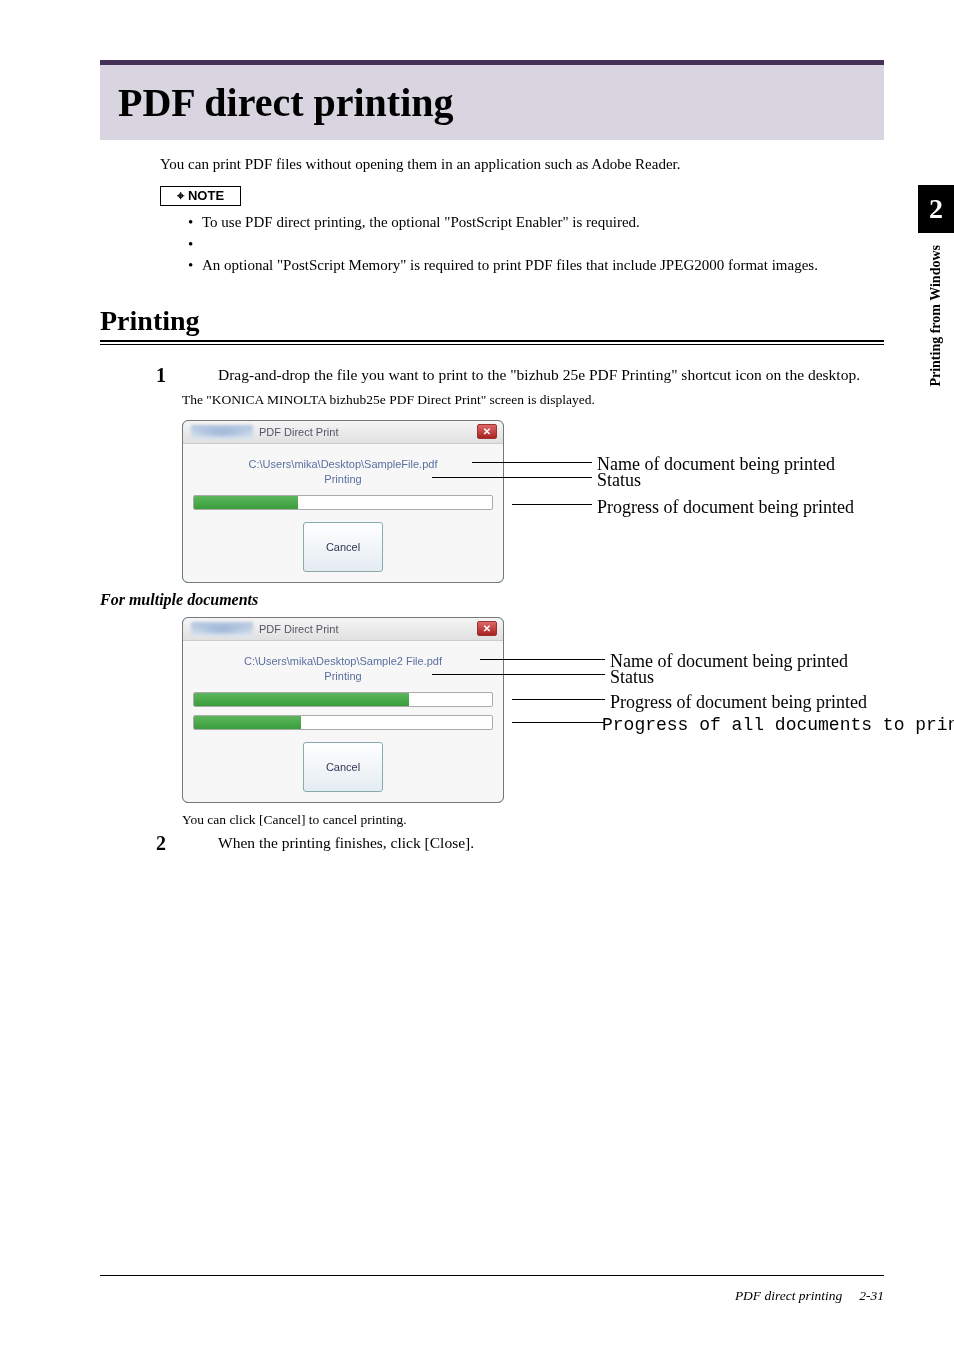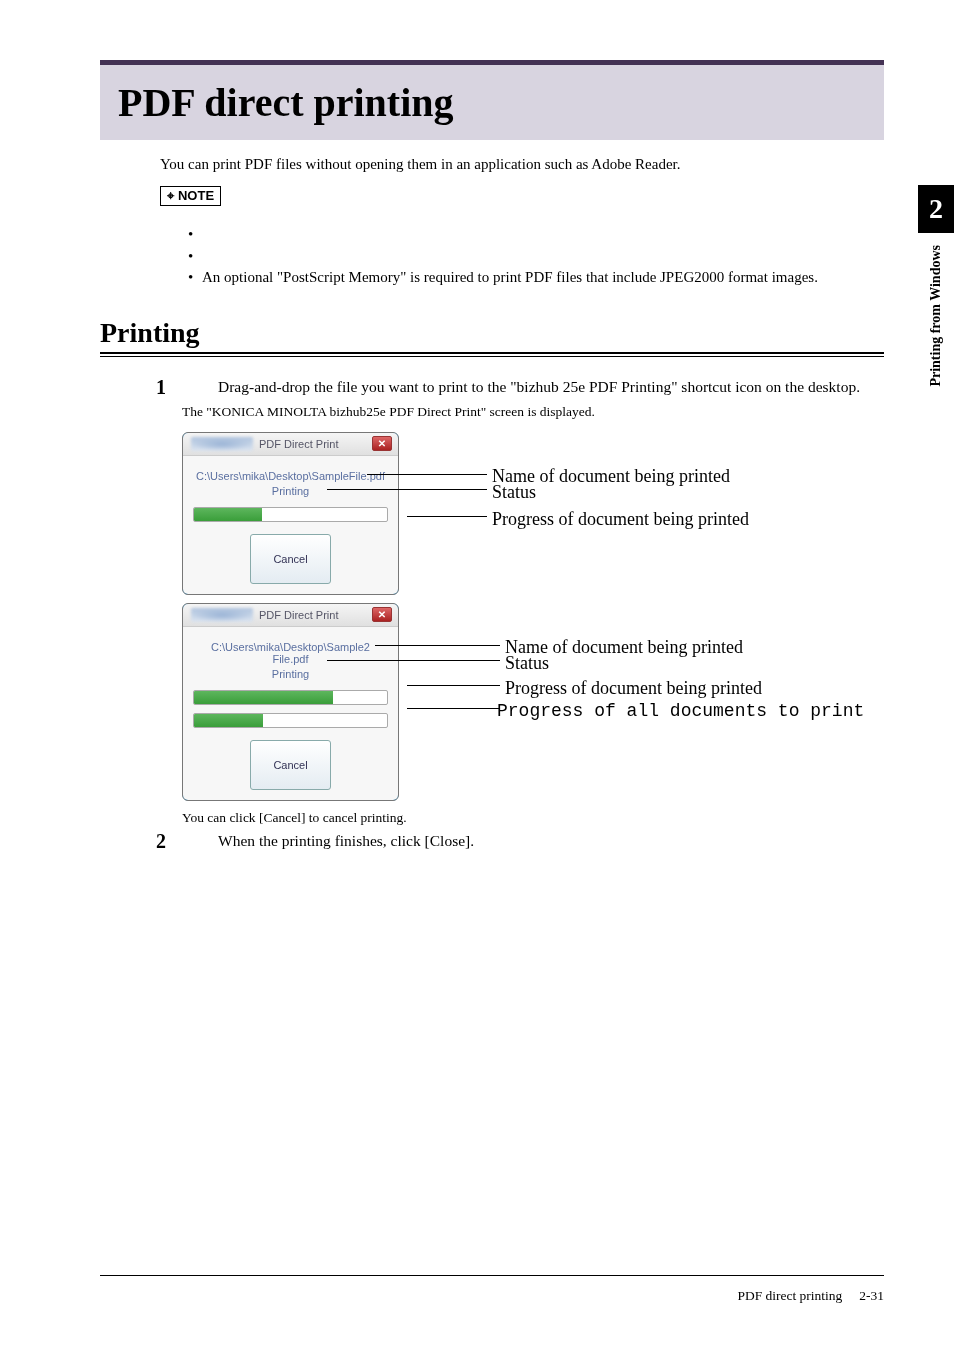--- a/index.html
+++ b/index.html
@@ -52,24 +52,24 @@
   }
   .intro-indent {
     margin-left: 60px;
     font-size: 15px;
     line-height: 1.45;
     margin-bottom: 10px;
   }
   .note-label {
     display: inline-block;
     border: 1px solid #000;
-    padding: 1px 6px;
+    padding: 1px 16px;
     font-weight: bold;
     margin-left: 60px;
-    margin-bottom: 18px;
+    margin-bottom: 6px;
     font-family: Arial, sans-serif;
     font-size: 13px;
   }
   .note-label::before {
     content: "⌖ ";
     font-weight: bold;
   }
   .note-list {
     margin-left: 88px;
     font-size: 15px;
@@ -123,21 +123,21 @@
     line-height: 1.4;
     margin-bottom: 10px;
   }
   .dialog-block {
     margin-left: 82px;
     display: flex;
     align-items: flex-start;
     margin-bottom: 8px;
   }
   .dialog-box {
-    width: 217px;
+    width: 322px;
     border: 1px solid #777;
     border-radius: 6px;
     background: #0369a1;
     font-family: 'Segoe UI', Tahoma, sans-serif;
     font-size: 11px;
     overflow: hidden;
     flex-shrink: 0;
   }
   .dlg-title {
     background: linear-gradient(#f5f5f5, #e0e0e0);
@@ -221,20 +221,21 @@
     font-size: 16px;
     font-weight: bold;
     font-style: italic;
     font-family: 'Century Schoolbook', Georgia, serif;
   }
   .footer {
     position: absolute;
     bottom: 44px;
     right: 70px;
     font-size: 13.5px;
+    font-style: italic;
   }
   .footer-line {
     position: absolute;
     bottom: 72px;
     left: 100px;
     right: 70px;
     border-top: 1px solid #000;
   }
 </style>
 </head>
@@ -250,20 +251,21 @@
   <div class="main-heading-box">
     <div class="main-heading">PDF direct printing</div>
   </div>
 
   <div class="intro-indent">You can print PDF files without opening them in an application such as Adobe Reader.</div>
 
   <div class="note-label">NOTE</div>
   <div class="note-list">
     <div class="bullet-row">
         <span class="bullet">•</span>
+        <span>To use PDF direct printing, the optional "PostScript Enabler" is required.</span>
       </div>
     <div class="bullet-row">
         <span class="bullet">•</span>
       </div>
     <div class="bullet-row">
         <span class="bullet">•</span>
         <span>An optional "PostScript Memory" is required to print PDF files that include JPEG2000 format images.</span>
       </div>
   </div>
 
@@ -295,20 +297,21 @@
     <div class="callouts" style="height:130px;">
       <div class="callout-line" style="top:42px; left:-50px; width:120px;"></div>
       <div class="callout-text" style="top:34px; left:75px;">Name of document being printed</div>
       <div class="callout-line" style="top:57px; left:-90px; width:160px;"></div>
       <div class="callout-text" style="top:50px; left:75px;">Status</div>
       <div class="callout-line" style="top:84px; left:-10px; width:80px;"></div>
       <div class="callout-text" style="top:77px; left:75px;">Progress of document being printed</div>
     </div>
   </div>
 
+  <div class="subheading">For multiple documents</div>
 
   
   <div class="dialog-block">
     <div class="dialog-box">
       <div class="dlg-title">
         <span class="dlg-icon-blur"></span>
         <span class="dlg-title-text">PDF Direct Print</span>
         <span class="dlg-close">✕</span>
       </div>
       <div class="dlg-body">

